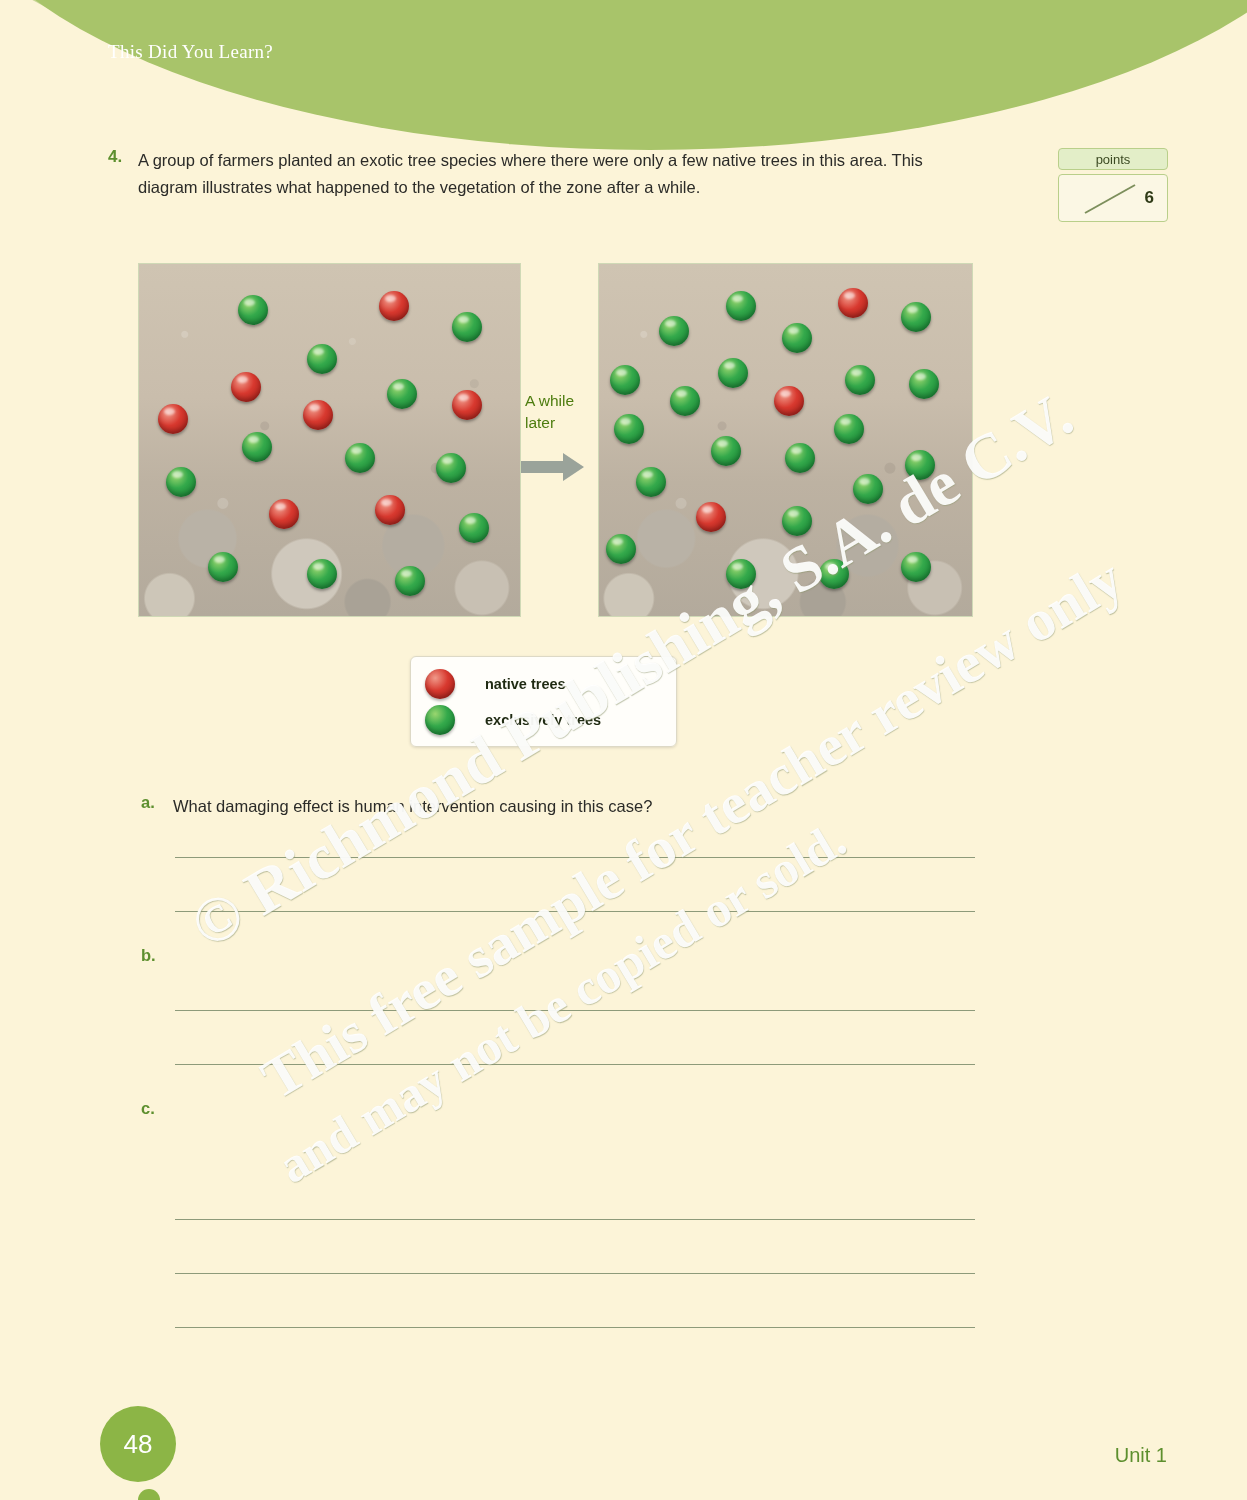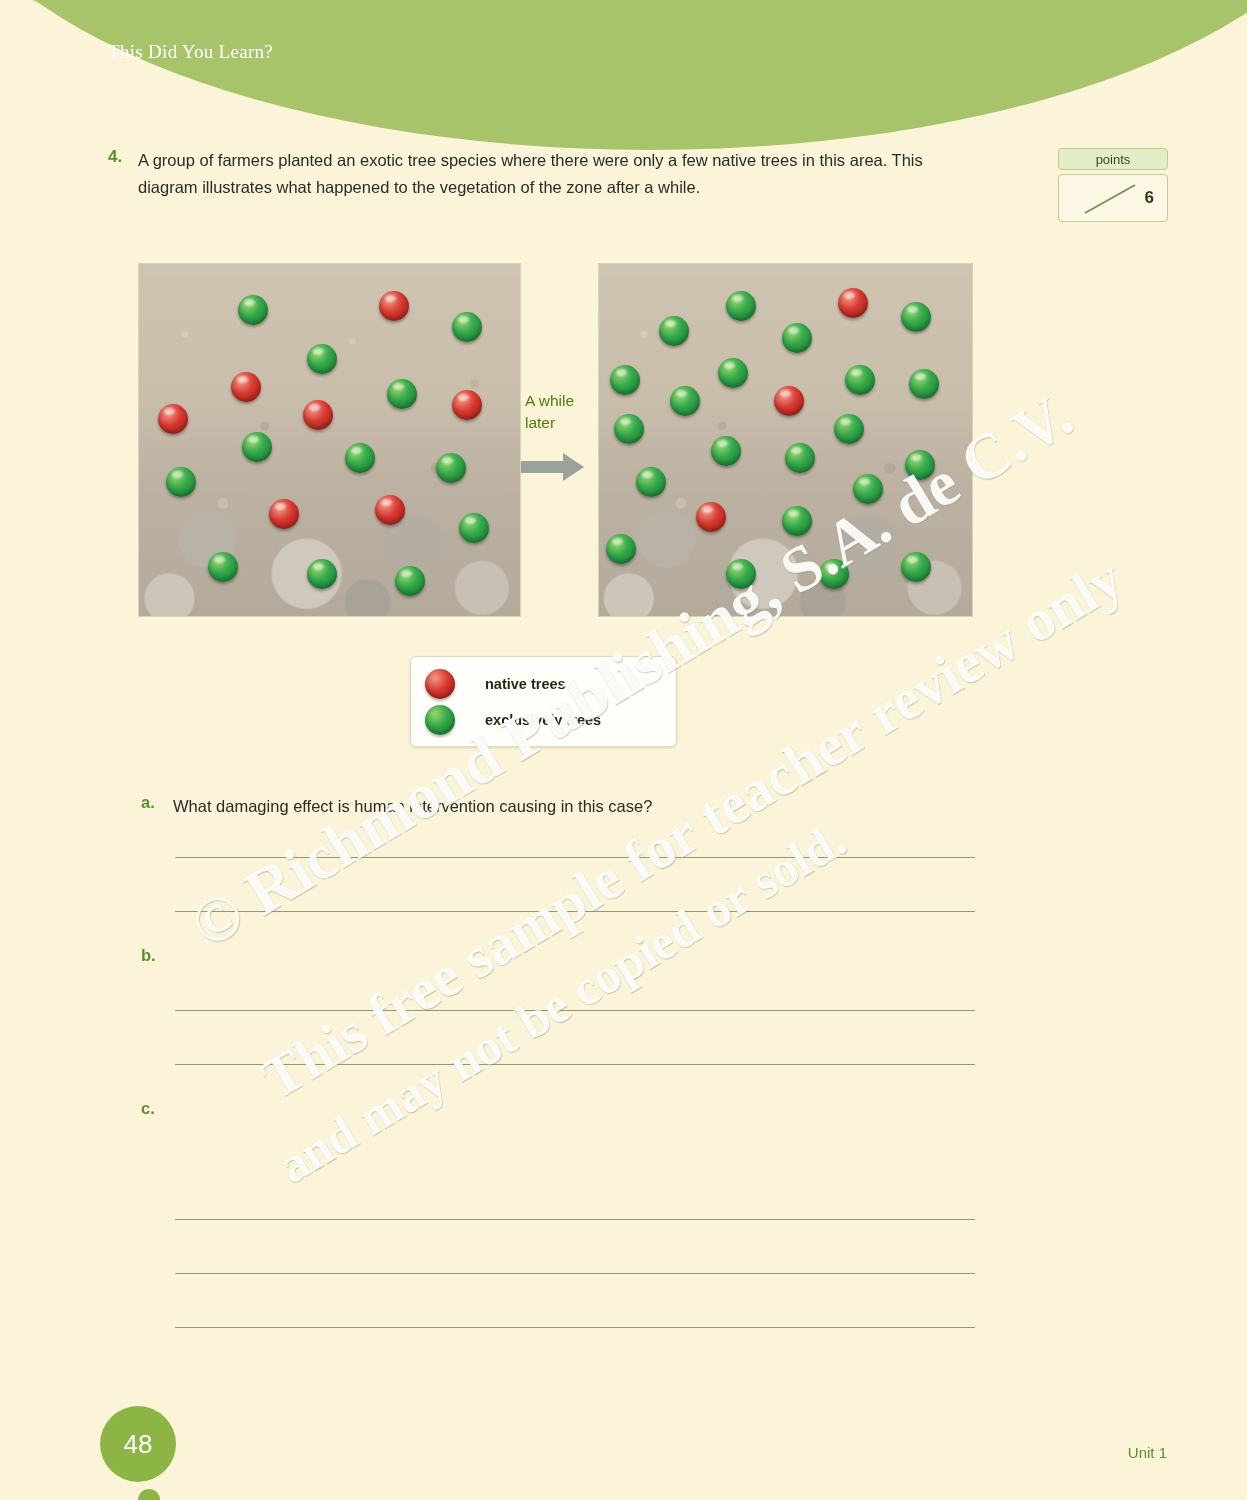--- a/index.html
+++ b/index.html
@@ -152,21 +152,21 @@
   .page-circle{
     position:absolute;left:100px;top:1406px;width:76px;height:76px;border-radius:50%;
     background:#8cb546;color:#fff;
     font-size:26px;text-align:center;line-height:76px;
   }
   .page-circle-small{
     position:absolute;left:138px;top:1489px;width:22px;height:22px;border-radius:50%;
     background:#8cb546;
   }
   .unit-label{
-    position:absolute;right:80px;top:1444px;font-size:15px;color:#5d8f2e;
+    position:absolute;right:80px;top:1444px;font-size:20px;color:#5d8f2e;
   }
   
   .watermark{
     position:absolute;left:0;top:0;width:1247px;height:1500px;
     pointer-events:none;
   }
   .wm-line{
     position:absolute;
     font-family:"Liberation Serif", serif;
     font-weight:bold;

